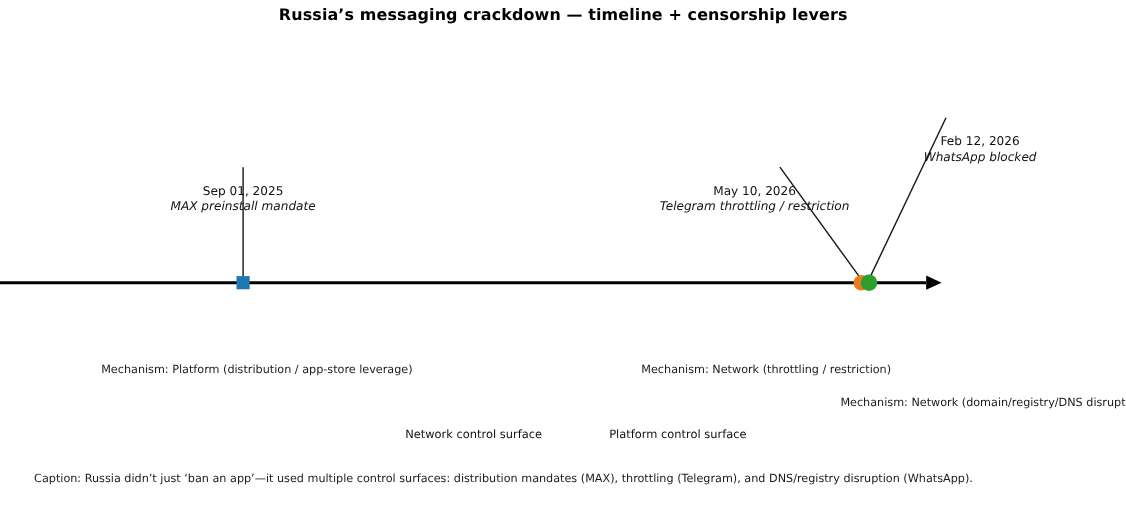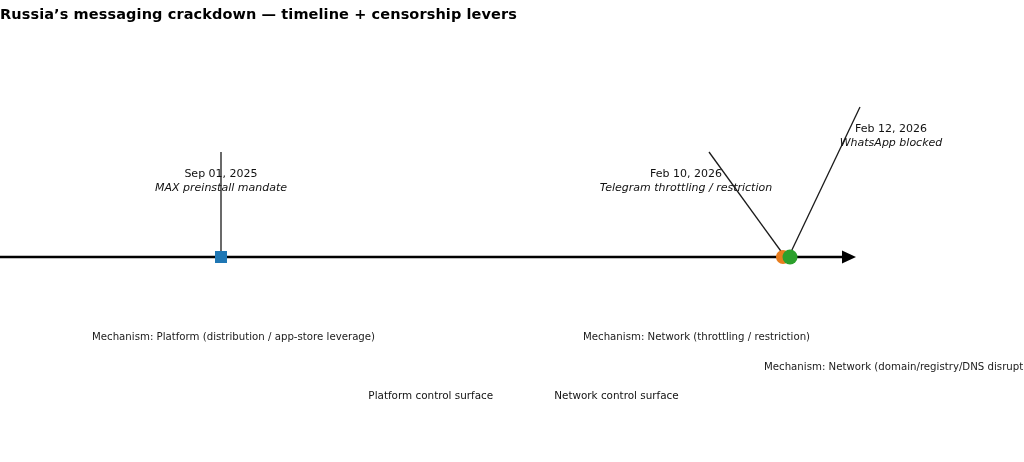--- a/index.html
+++ b/index.html
@@ -20,21 +20,21 @@
     left: 0;
     top: 0;
     width: 1024px;
     height: 462px;
   }
   .chart-title {
     position: absolute;
     left: 0;
     top: 6px;
     width: 1024px;
-    text-align: left;
+    text-align: center;
     font-size: 14.5px;
     font-weight: bold;
     color: #000000;
     letter-spacing: 0.1px;
   }
   .annot {
     position: absolute;
     text-align: center;
     font-size: 11px;
     color: #111111;
@@ -130,38 +130,39 @@
     <circle cx="783" cy="257" r="7" fill="#e87d1e"></circle>
     <circle cx="790" cy="257" r="7.5" fill="#2ca02c"></circle>
   </svg>
 
   <div class="annot" style="left:131px; top:121px; width:180px;">
     <span class="annot-date">Sep 01, 2025</span>
     <span class="annot-desc">MAX preinstall mandate</span>
   </div>
 
   <div class="annot" style="left:576px; top:121px; width:220px;">
-    <span class="annot-date">Feb 10, 2026</span>
+    <span class="annot-date">May 10, 2026</span>
     <span class="annot-desc">Telegram throttling / restriction</span>
   </div>
 
   <div class="annot" style="left:811px; top:76px; width:160px;">
     <span class="annot-date">Feb 12, 2026</span>
     <span class="annot-desc">WhatsApp blocked</span>
   </div>
 
   <div class="mech" style="left:583px; top:331px;">Mechanism: Network (throttling / restriction)</div>
   <div class="mech" style="left:92px; top:331px;">Mechanism: Platform (distribution / app-store leverage)</div>
   <div class="mech" style="left:764px; top:361px;">Mechanism: Network (domain/registry/DNS disruption)</div>
 
   <div class="legend-row">
     <div class="legend-item">
+      <span class="lg-swatch"><span class="lg-circle"></span></span>
+      <span class="legend-label">Network control surface</span>
+    </div>
+    <div class="legend-item">
       <span class="lg-swatch"><span class="lg-square"></span></span>
       <span class="legend-label">Platform control surface</span>
     </div>
-    <div class="legend-item">
-      <span class="lg-swatch"><span class="lg-circle"></span></span>
-      <span class="legend-label">Network control surface</span>
-    </div>
   </div>
 
+  <div class="caption">Caption: Russia didn’t just ‘ban an app’—it used multiple control surfaces: distribution mandates (MAX), throttling (Telegram), and DNS/registry disruption (WhatsApp).</div>
 
 </div>
 
 </body></html>

